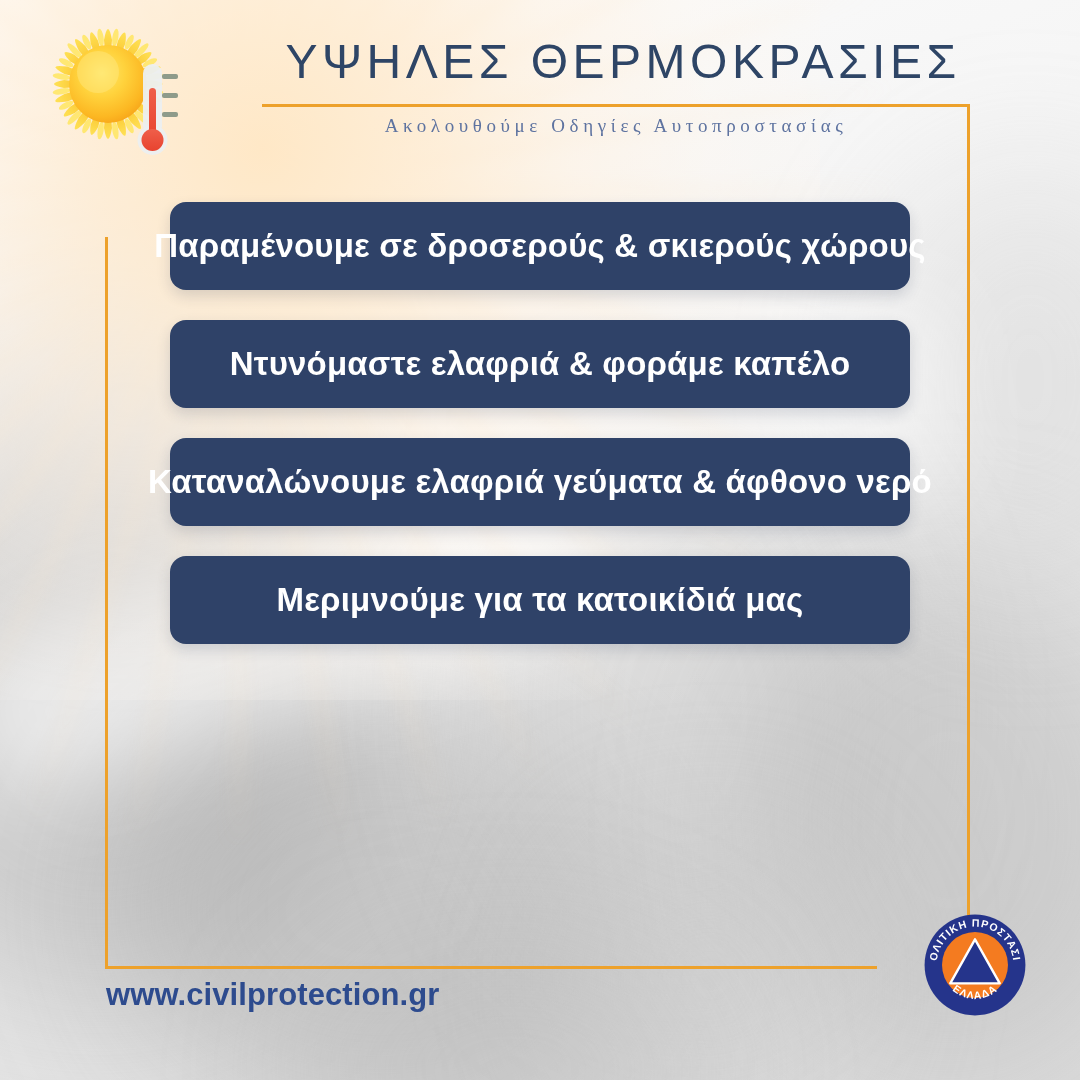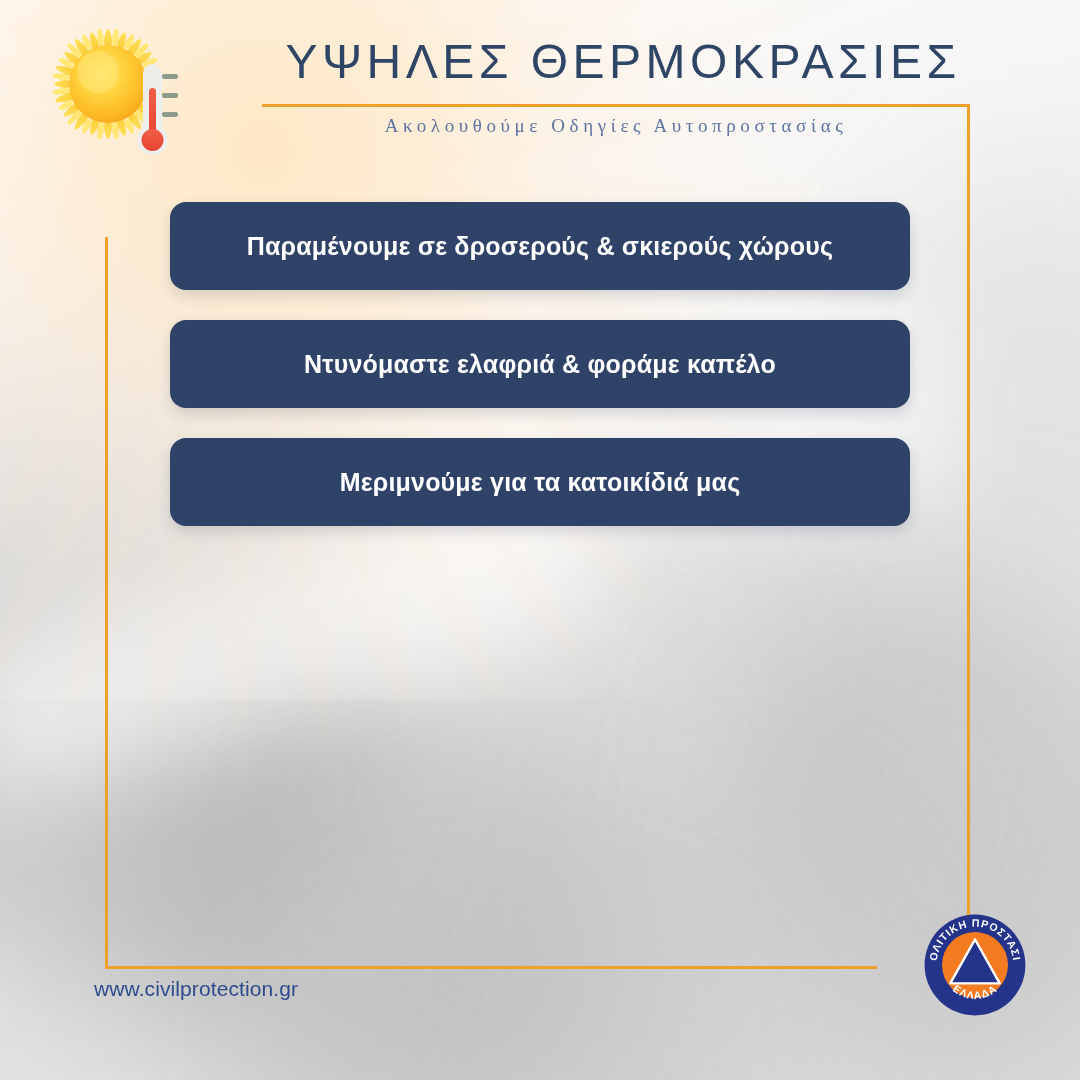--- a/index.html
+++ b/index.html
@@ -126,34 +126,34 @@
     position:relative;
     width:740px; height:88px;
     background:#2f4268;
     border-radius:16px;
     margin-bottom:30px;
     display:flex; align-items:center; justify-content:center;
     box-shadow:0 6px 14px rgba(40,50,80,.16);
   }
   .card-text {
     font-family:"Liberation Sans", sans-serif;
-    font-size:25px;
+    font-size:33px;
     font-weight:700;
     color:#ffffff;
     letter-spacing:.2px;
     text-align:right;
     white-space:nowrap;
   }
 
   
   .site-url {
-    position:absolute; left:94px; top:977px;
+    position:absolute; left:106px; top:977px;
     font-family:"Liberation Sans", sans-serif;
-    font-size:21px;
-    font-weight:400;
+    font-size:31px;
+    font-weight:700;
     color:#2d4b8e;
     letter-spacing:.1px;
   }
 
   .logo {
     position:absolute; left:920px; top:910px;
     width:110px; height:110px;
   }
   .logo svg { width:100%; height:100%; display:block; }
 </style>
@@ -357,20 +357,23 @@
   <div class="subtitle">Ακολουθούμε Οδηγίες Αυτοπροστασίας</div>
 
   <div class="cards">
     <div class="card">
       <span class="card-text">Παραμένουμε σε δροσερούς &amp; σκιερούς χώρους</span>
     </div>
     <div class="card">
       <span class="card-text">Ντυνόμαστε ελαφριά &amp; φοράμε καπέλο</span>
     </div>
     <div class="card">
+      <span class="card-text">Καταναλώνουμε ελαφριά γεύματα &amp; άφθονο νερό</span>
+    </div>
+    <div class="card">
       <span class="card-text">Μεριμνούμε για τα κατοικίδιά μας</span>
     </div>
   </div>
 
   <div class="site-url">www.civilprotection.gr</div>
 
   <div class="logo">
     <svg viewBox="0 0 120 120" xmlns="http://www.w3.org/2000/svg">
       <defs>
         <path id="arcTop" d="M 18,60 A 42,42 0 0 1 102,60"></path>

